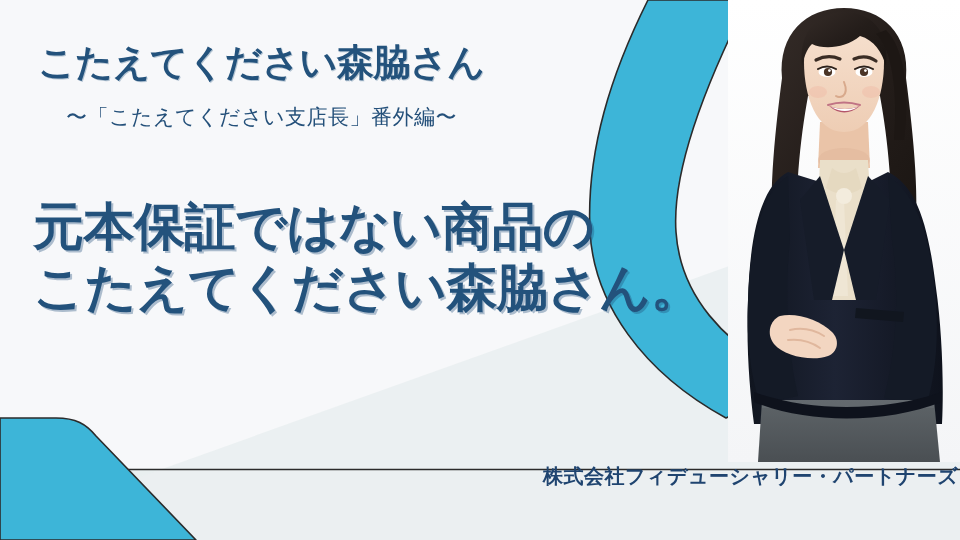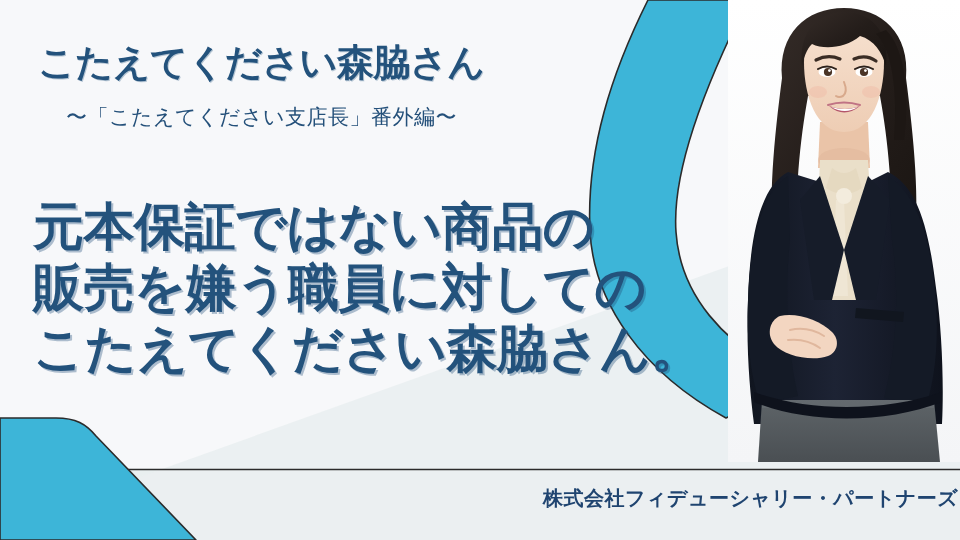--- a/index.html
+++ b/index.html
@@ -68,21 +68,21 @@
     line-height: 61px;
     letter-spacing: -0.5px;
     color: #23527c;
     text-shadow: 2px 2px 0 rgba(31,78,121,.35);
     white-space: nowrap;
   }
   #headline .hl-line { display: block; }
 
   #credit {
     left: 543px;
-    top: 483px;
+    top: 461px;
     font-size: 20px;
     font-weight: bold;
     line-height: 30px;
     letter-spacing: 0.5px;
     color: #1f4470;
     white-space: nowrap;
   }
   #credit .credit-line { display: block; }
 </style>
 </head>
@@ -218,21 +218,20 @@
       </g>
     </svg>
   </div>
 
   <div id="program-title" class="txt">こたえてください森脇さん</div>
 
   <div id="program-subtitle" class="txt">〜「こたえてください支店長」番外編〜</div>
 
   <div id="headline" class="txt">
     <span class="hl-line">元本保証ではない商品の</span>
-    <span class="hl-line">販売を嫌う職員に対しての</span>
     <span class="hl-line">こたえてください森脇さん。</span>
   </div>
 
   <div id="credit" class="txt">
     <span class="credit-line">株式会社フィデューシャリー・パートナーズ</span>
   </div>
 
 </div>
 
 </body></html>

